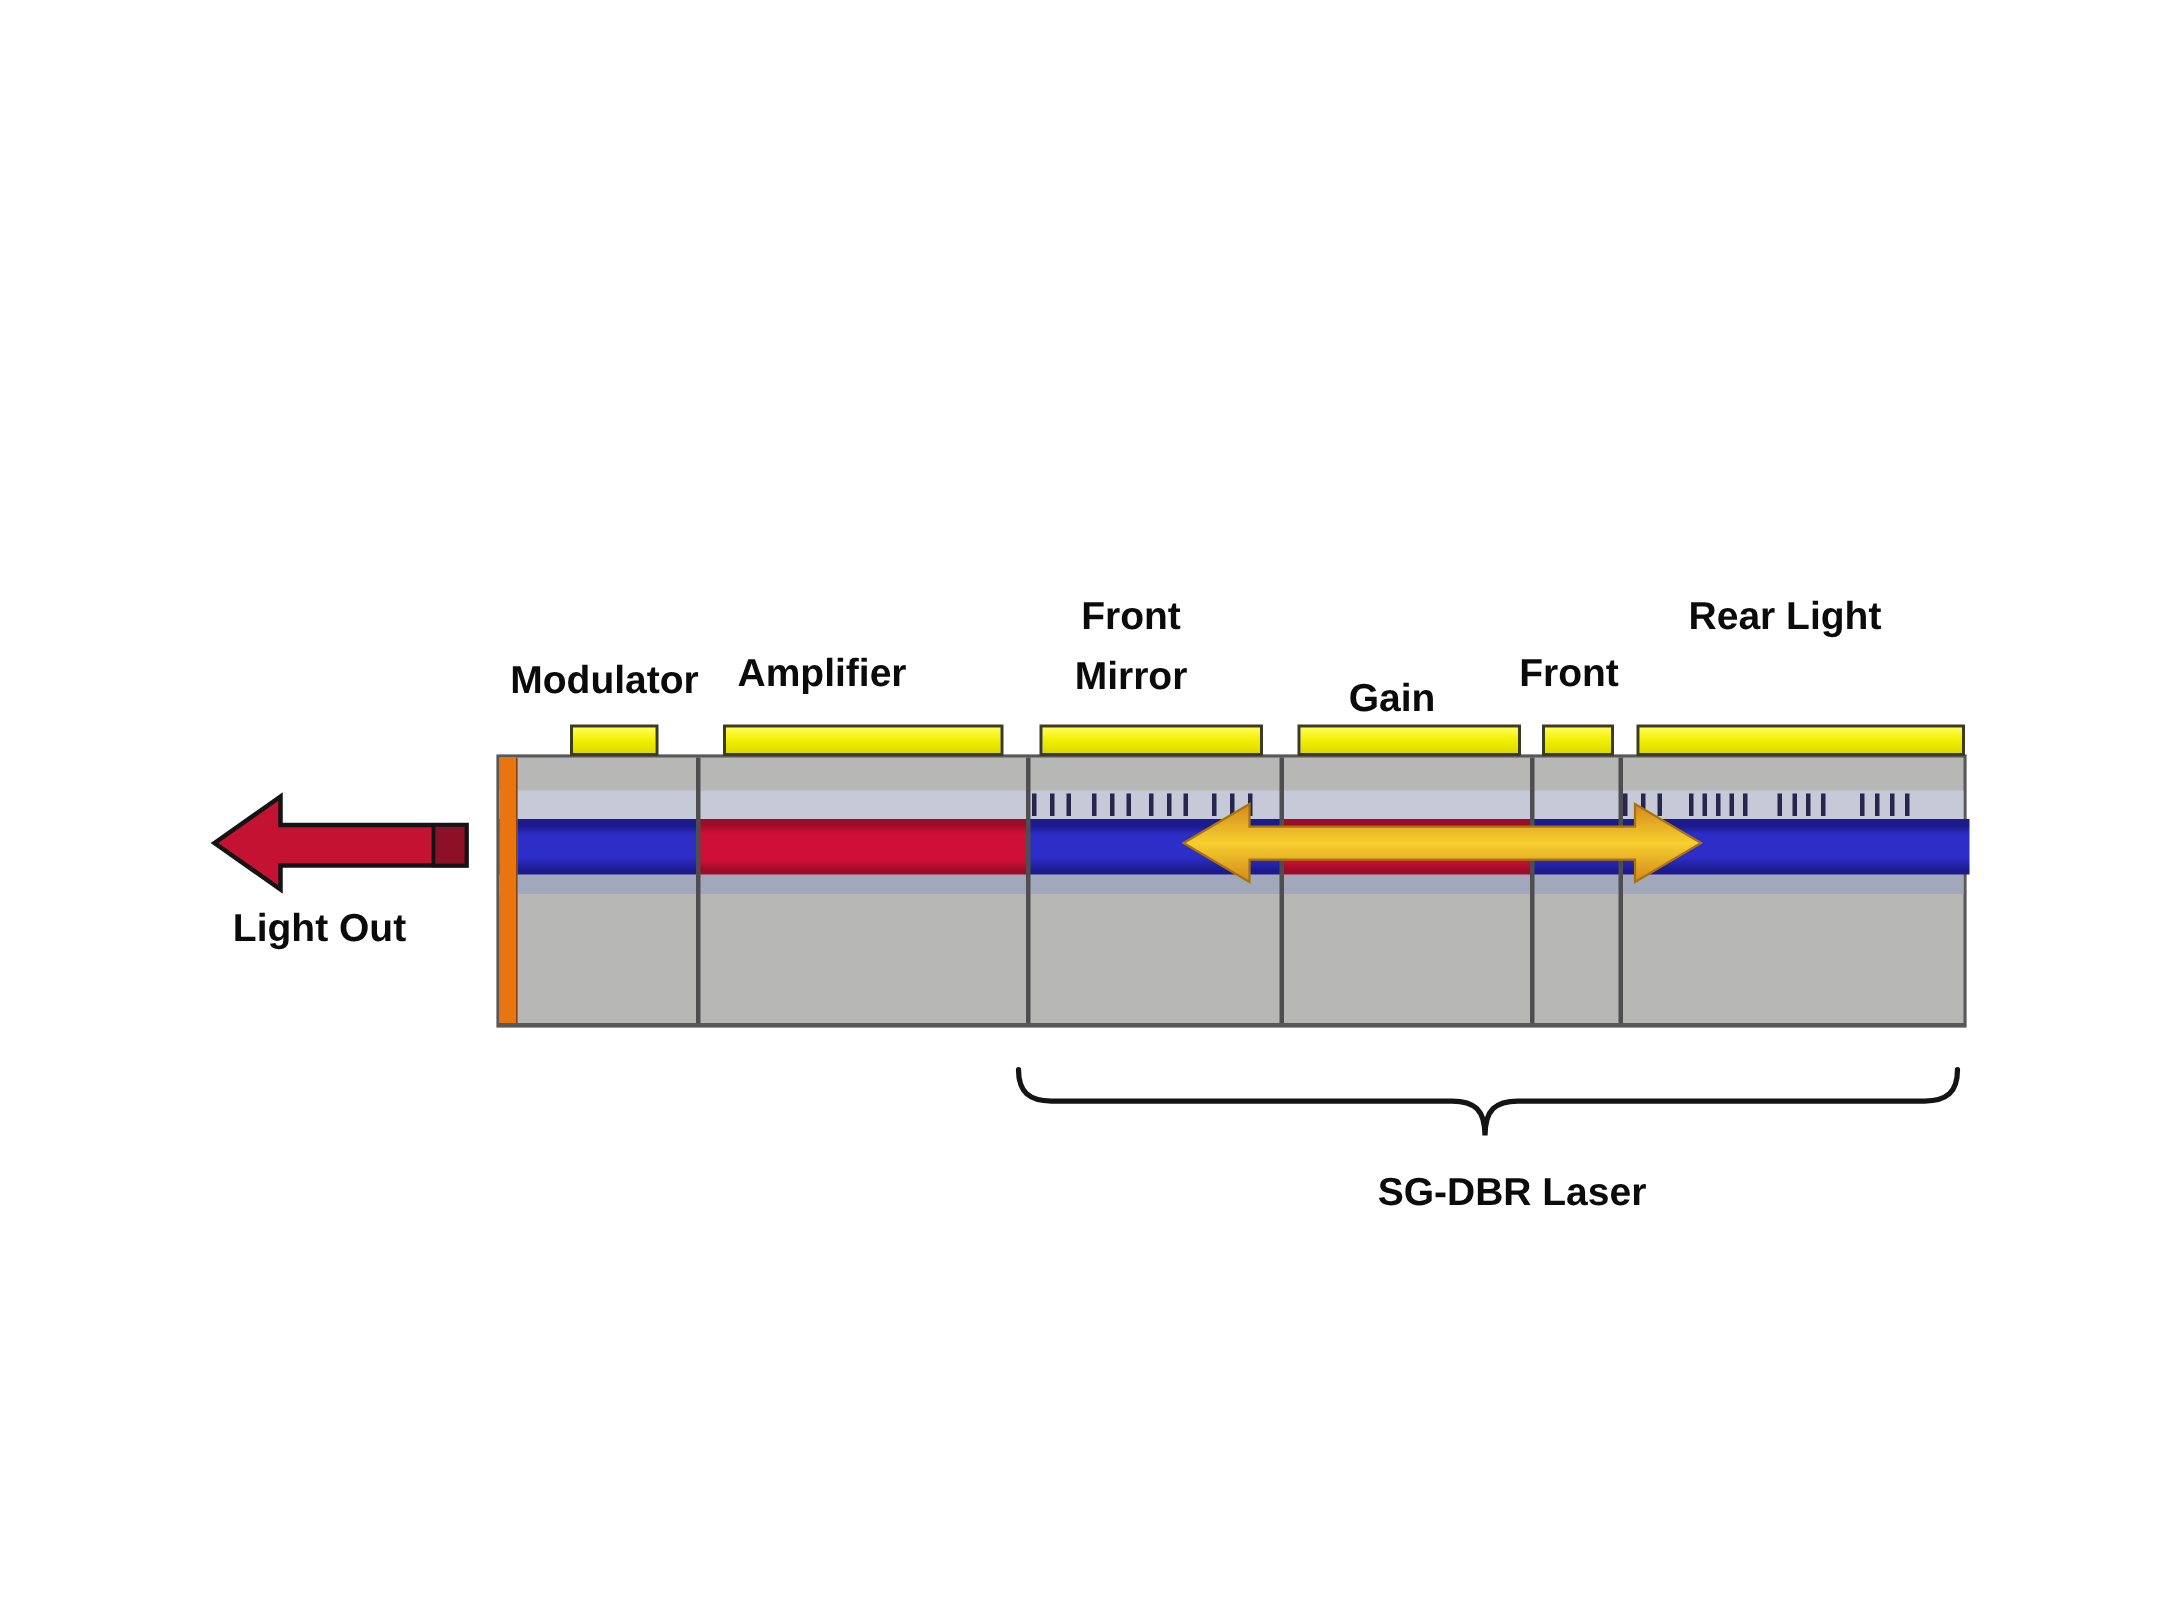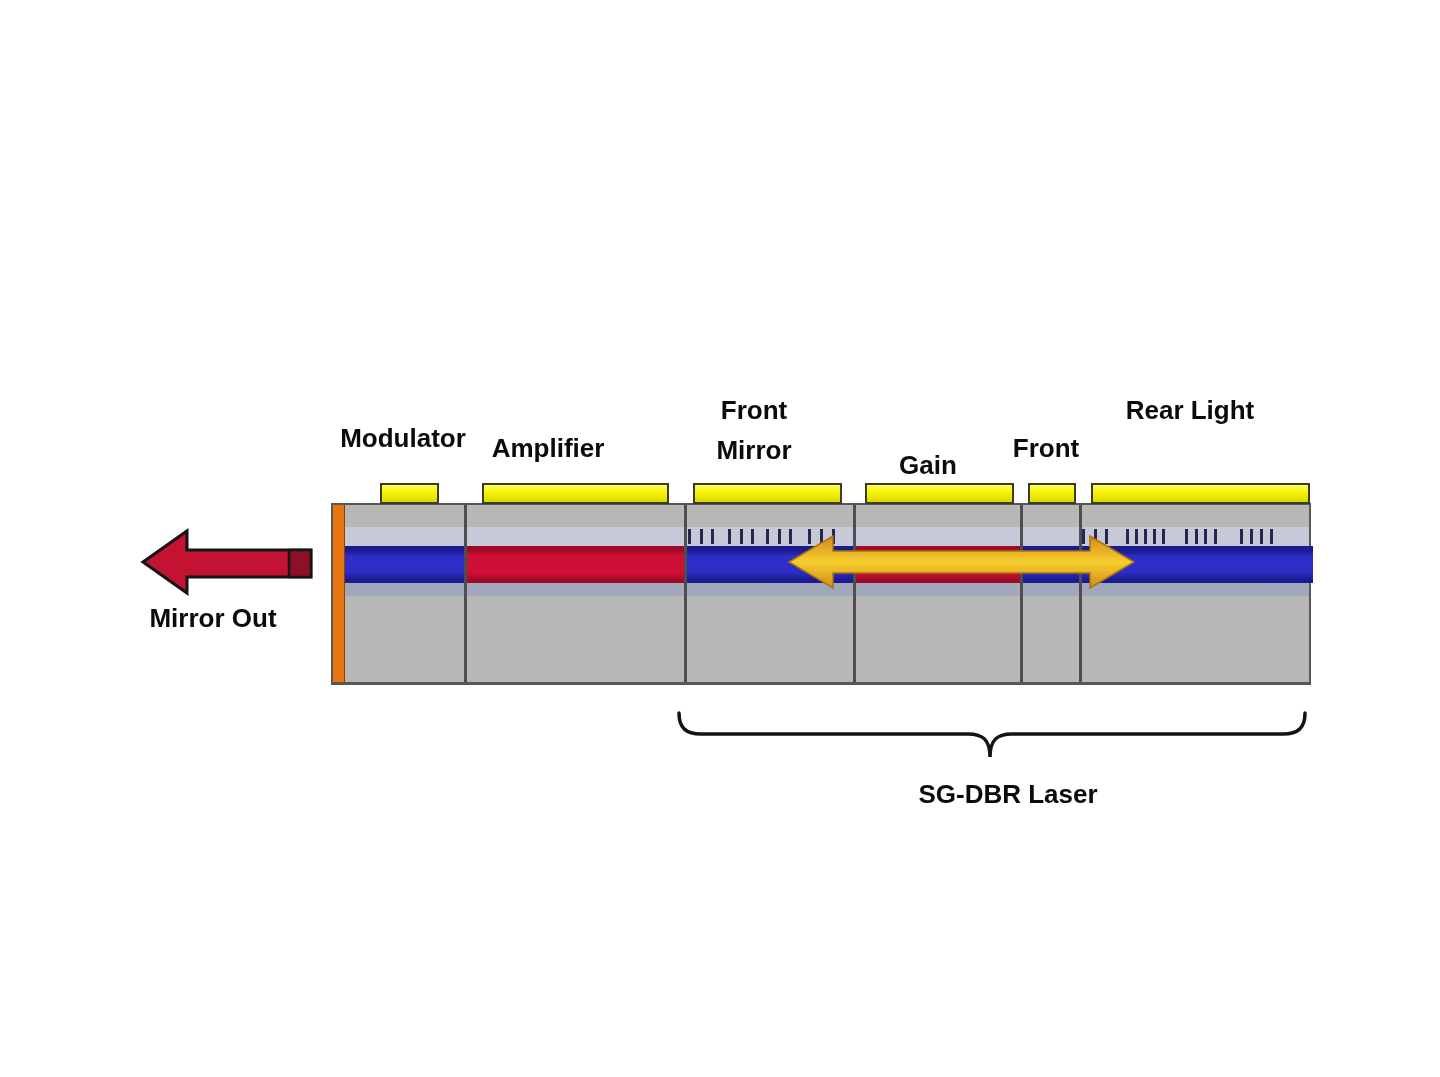--- a/index.html
+++ b/index.html
@@ -116,21 +116,21 @@
       <div class="grating-group" style="left: 907px; width: 33px;">
         <div class="grating-tick"></div>
         <div class="grating-tick"></div>
         <div class="grating-tick"></div>
         <div class="grating-tick"></div>
       </div>
       <div class="facet"></div>
   </div>
 
   <div id="section-labels">
-      <div class="label" style="left: 403px; top: 423px;">Modulator</div>
+      <div class="label" style="left: 403px; top: 438px;">Modulator</div>
       <div class="label" style="left: 548px; top: 433px;">Amplifier</div>
       <div class="label two-line" style="left: 754px; top: 390px;">Front Mirror</div>
       <div class="label" style="left: 928px; top: 450px;">Gain</div>
       <div class="label" style="left: 1046px; top: 433px;">Front</div>
       <div class="label two-line" style="left: 1190px; top: 390px;">Rear Light</div>
     </div>
 
   <svg class="overlay" width="1440" height="1077" viewBox="0 0 1440 1077">
     <defs>
       <linearGradient id="goldGrad" x1="0" y1="536" x2="0" y2="588" gradientUnits="userSpaceOnUse">
@@ -144,15 +144,15 @@
       <polygon points="143,562 187,531 187,550 311,550 311,577 187,577 187,593" style="fill:var(--output-arrow);stroke:var(--outline-black);stroke-width:3;stroke-linejoin:miter"></polygon>
       <rect x="289" y="550" width="22" height="27" style="fill:var(--output-arrow-dark);stroke:var(--outline-black);stroke-width:2.5"></rect>
     </g>
 
     <polygon points="789,562 833,536 833,551 1090,551 1090,536 1134,562 1090,588 1090,573 833,573 833,588" fill="url(#goldGrad)" style="stroke:var(--gold-stroke);stroke-width:1.5;stroke-linejoin:miter"></polygon>
 
     <path d="M 679,713 C 679,728 686,734 701,734 L 968,734 C 983,734 990,740 990,757
          C 990,740 997,734 1012,734 L 1283,734 C 1298,734 1305,728 1305,713" fill="none" style="stroke:var(--outline-black);stroke-width:3.5;stroke-linecap:round"></path>
   </svg>
 
-  <div class="label" style="left:213px;top:603px;">Mirror Out</div>
+  <div class="label" style="left:213px;top:603px;">Light Out</div>
   <div class="label" style="left:984px;top:779px;margin-left:24px;">SG-DBR Laser</div>
 </div>
 
 </body></html>

